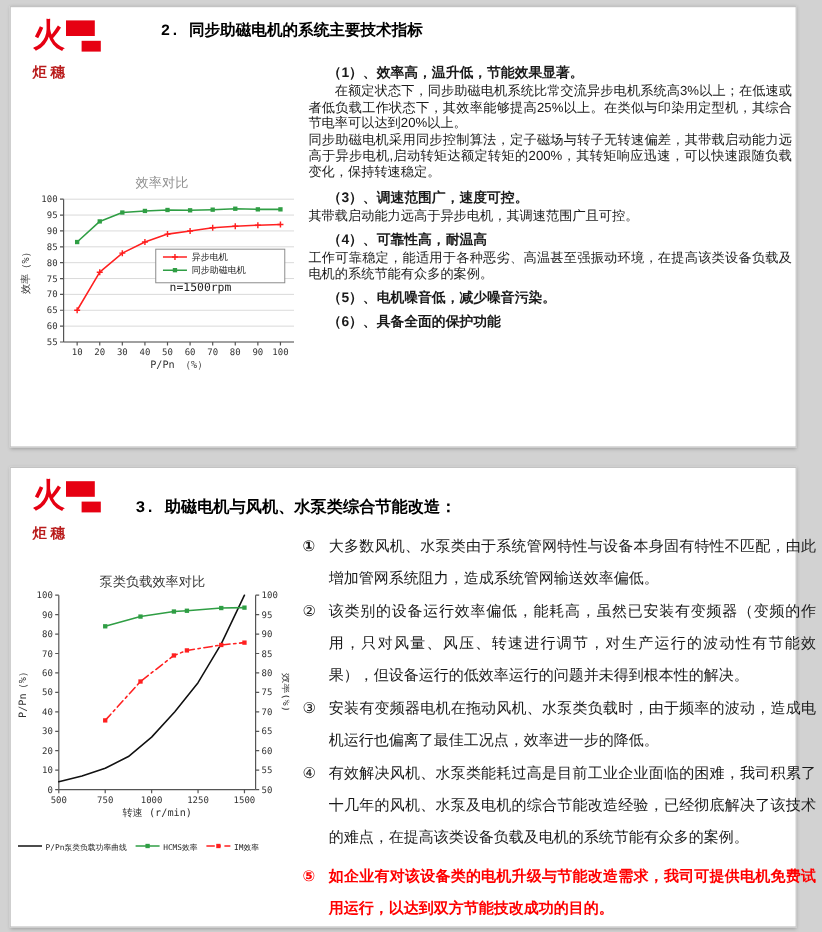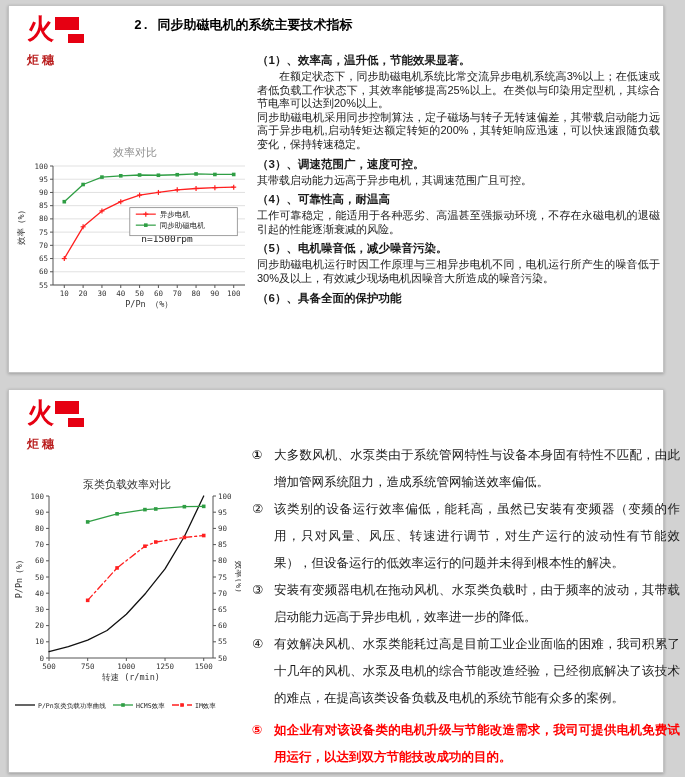--- a/index.html
+++ b/index.html
@@ -18,21 +18,21 @@
   .logo{position:absolute;left:18px;top:8px;width:70px;text-align:left;}
   .logo .mark{display:block;height:34px;position:relative;}
   .logo .flame{position:absolute;left:0;top:-2px;font-size:27px;font-weight:bold;color:#e60012;line-height:34px;font-family:"Liberation Sans",sans-serif;}
   .logo .sq1{position:absolute;left:28px;top:3px;width:24px;height:13px;background:#e60012;}
   .logo .sq2{position:absolute;left:41px;top:20px;width:16px;height:9px;background:#e60012;}
   .logo .label{display:block;margin-top:4px;font-size:12px;font-weight:bold;letter-spacing:3px;color:#b91c1c;}
   .page-title{position:absolute;font-weight:bold;color:#000;font-family:Liberation Mono, monospace;}
   #p1-title{left:125px;top:10px;font-size:13px;}
   #p2-title{left:104px;top:24px;font-size:13.5px;}
   .p1-col{position:absolute;left:248px;top:42px;width:403px;}
-  .s-head{font-size:11.5px;font-weight:bold;margin:5px 0 2px 0;}
+  .s-head{font-size:11.5px;font-weight:bold;margin:5px 0 2px 16px;}
   .s-body{font-size:11px;line-height:13.6px;text-align:justify;}
   .s-body.indent{text-indent:22px;}
   .chart-box{position:absolute;}
   #chart1-box{left:6px;top:138px;width:240px;height:175px;}
   #chart2-box{left:4px;top:86px;width:228px;height:238px;}
   .p2-col{position:absolute;left:243px;top:52px;width:428px;}
   .p2-item{display:flex;font-size:12.5px;line-height:27px;}
   .p2-item .num{width:22px;flex:none;}
   .p2-item .txt{flex:1;text-align:justify;}
   .p2-item.first .num{font-weight:bold;}
@@ -153,37 +153,37 @@
         <text x="144.8" y="83.65" font-size="7.5" fill="#222" font-family="&quot;DejaVu Sans Mono&quot;,&quot;DejaVu Sans&quot;,sans-serif">同步助磁电机</text>
       </svg></div>
 
   <div class="p1-col">
     <div class="s-head">（1）、效率高，温升低，节能效果显著。</div>
     <div class="s-body indent">在额定状态下，同步助磁电机系统比常交流异步电机系统高3%以上；在低速或者低负载工作状态下，其效率能够提高25%以上。在类似与印染用定型机，其综合节电率可以达到20%以上。</div>
     <div class="s-body">同步助磁电机采用同步控制算法，定子磁场与转子无转速偏差，其带载启动能力远高于异步电机,启动转矩达额定转矩的200%，其转矩响应迅速，可以快速跟随负载变化，保持转速稳定。</div>
     <div class="s-head">（3）、调速范围广，速度可控。</div>
     <div class="s-body">其带载启动能力远高于异步电机，其调速范围广且可控。</div>
     <div class="s-head">（4）、可靠性高，耐温高</div>
-    <div class="s-body">工作可靠稳定，能适用于各种恶劣、高温甚至强振动环境，不存在永磁电机的退磁引起的性能逐渐衰减的风险。</div>
+    <div class="s-body">工作可靠稳定，能适用于各种恶劣、高温甚至强振动环境，在提高该类设备负载及电机的系统节能有众多的案例。</div>
     <div class="s-head">（5）、电机噪音低，减少噪音污染。</div>
-    <div class="s-body">同步助磁电机运行时因工作原理与三相异步电机不同，电机运行所产生的噪音低于30%及以上，有效减少现场电机因噪音大所造成的噪音污染。</div>
     <div class="s-head">（6）、具备全面的保护功能</div>
   </div>
 </div>
 
 <div class="page" id="page2">
   <div class="logo">
     <span class="mark">
       <span class="flame">火</span>
       <span class="sq1"></span>
       <span class="sq2"></span>
     </span>
     <span class="label">炬穗</span>
   </div>
 
+  <div class="page-title" id="p2-title">3. 助磁电机与风机、水泵类综合节能改造：</div>
 
   <div class="chart-box" id="chart2-box"><svg width="228" height="238" viewBox="0 0 228 238">
         <text x="114" y="12" text-anchor="middle" font-size="11" fill="#333333" font-family="&quot;DejaVu Sans Mono&quot;,&quot;DejaVu Sans&quot;,sans-serif">泵类负载效率对比</text>
         <line x1="36" y1="20" x2="36" y2="182" stroke="#555"></line>
         <line x1="36" y1="182" x2="200" y2="182" stroke="#555"></line>
         <line x1="200" y1="20" x2="200" y2="182" stroke="#555"></line>
         <line x1="33" y1="182" x2="36" y2="182" stroke="#555"></line>
         <text x="31" y="184.5" text-anchor="end" font-size="7.5" fill="#333" font-family="&quot;DejaVu Sans Mono&quot;,&quot;DejaVu Sans&quot;,sans-serif">0</text>
         <line x1="33" y1="165.8" x2="36" y2="165.8" stroke="#555"></line>
         <text x="31" y="168.3" text-anchor="end" font-size="7.5" fill="#333" font-family="&quot;DejaVu Sans Mono&quot;,&quot;DejaVu Sans&quot;,sans-serif">10</text>
@@ -269,21 +269,21 @@
     <div class="p2-item first">
       <span class="num">①</span>
       <span class="txt"><span class="lead">大多数风机、水泵类由于</span><span>系统管网特性与设备本身固有特性不匹配，由此增加管网系统阻力，造成系统管网输送效率偏低。</span></span>
     </div>
     <div class="p2-item">
       <span class="num">②</span>
       <span class="txt">该类别的设备运行效率偏低，能耗高，虽然已安装有变频器（变频的作用，只对风量、风压、转速进行调节，对生产运行的波动性有节能效果），但设备运行的低效率运行的问题并未得到根本性的解决。</span>
     </div>
     <div class="p2-item">
       <span class="num">③</span>
-      <span class="txt">安装有变频器电机在拖动风机、水泵类负载时，由于频率的波动，其带载启动能力远高于异步电机，效率进一步的降低。</span>
+      <span class="txt">安装有变频器电机在拖动风机、水泵类负载时，由于频率的波动，造成电机运行也偏离了最佳工况点，效率进一步的降低。</span>
     </div>
     <div class="p2-item">
       <span class="num">④</span>
       <span class="txt">有效解决风机、水泵类能耗过高是目前工业企业面临的困难，我司积累了十几年的风机、水泵及电机的综合节能改造经验，已经彻底解决了该技术的难点，在提高该类设备负载及电机的系统节能有众多的案例。</span>
     </div>
     <div class="p2-item red">
       <span class="num">⑤</span>
       <span class="txt">如企业有对该设备类的电机升级与节能改造需求，我司可提供电机免费试用运行，以达到双方节能技改成功的目的。</span>
     </div>
   </div>

